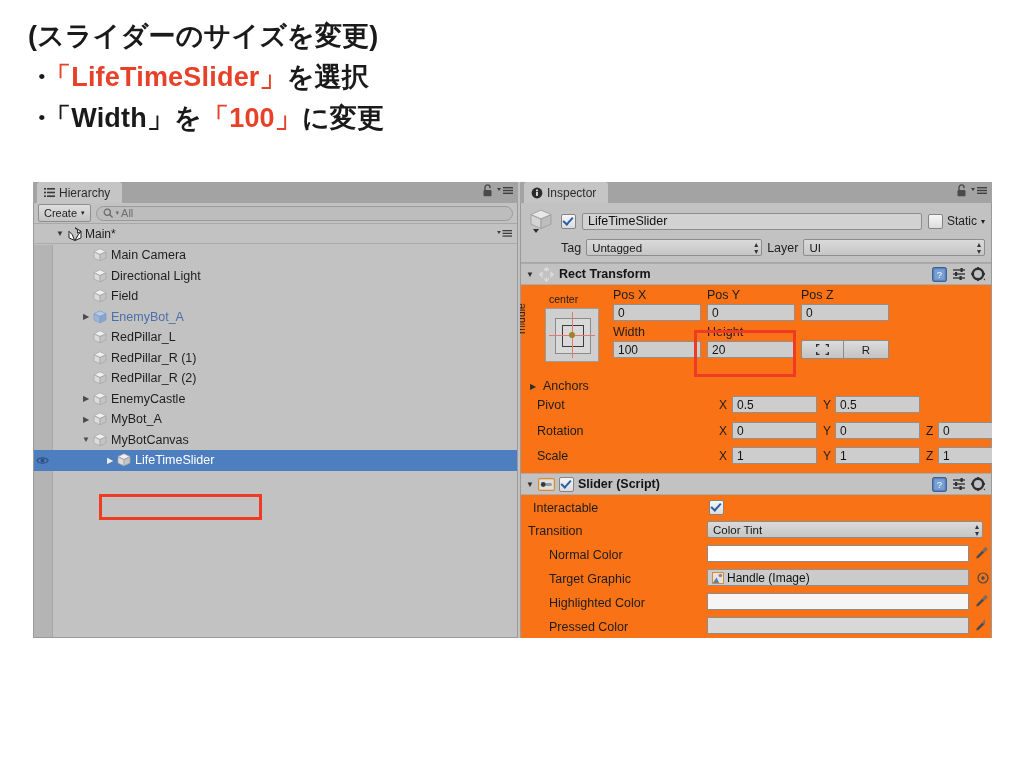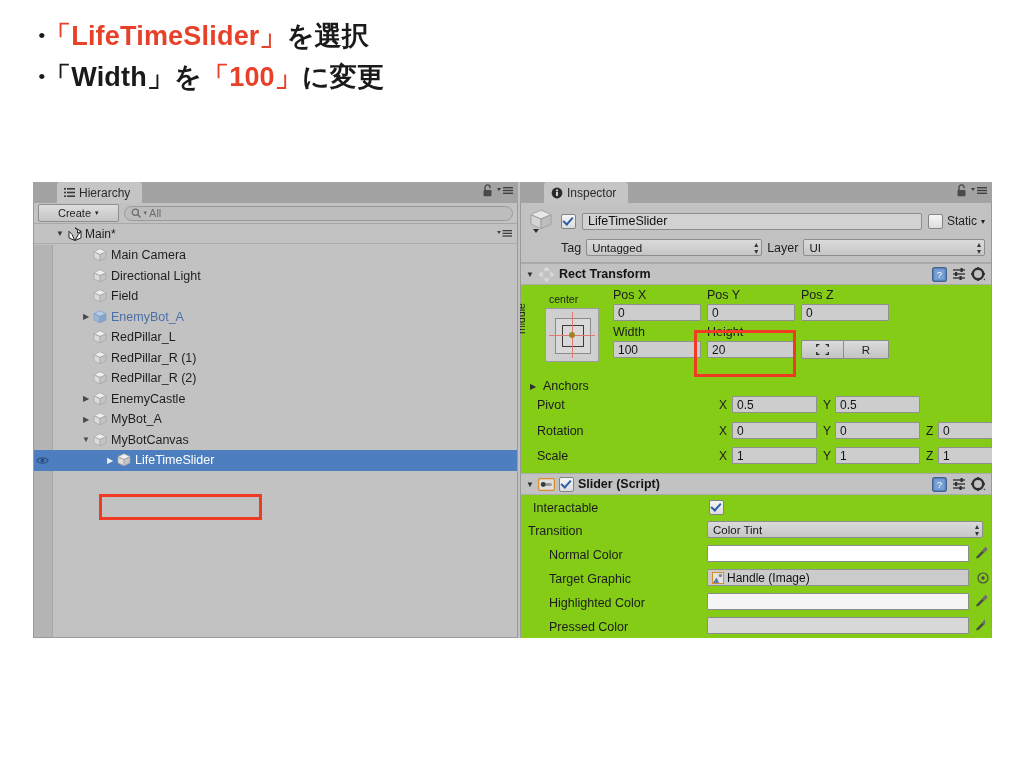--- a/index.html
+++ b/index.html
@@ -74,21 +74,20 @@
     display: flex;
     align-items: center;
     gap: 4px;
     padding: 0 12px 0 7px;
     background: #c5c5c5;
     border-top-left-radius: 3px;
     border-top-right-radius: 3px;
     font-size: 12px;
     color: #2b2b2b;
     box-sizing: border-box;
-    margin-left: 20px;
   }
   .tab-label { line-height: 1; }
   .tabbar-right {
     position: absolute;
     right: 5px;
     top: 2px;
     display: flex;
     align-items: center;
     gap: 4px;
   }
@@ -115,21 +114,21 @@
     align-items: center;
     padding: 0 4px;
     gap: 5px;
     box-sizing: border-box;
   }
   .create-btn {
     height: 16px;
     display: flex;
     align-items: center;
     gap: 4px;
-    padding: 0 19px;
+    padding: 0 5px;
     background: linear-gradient(#dedede,#c4c4c4);
     border: 1px solid #8f8f8f;
     border-radius: 2px;
     font-size: 11px;
     color: #222;
   }
   .search-field {
     flex: 1;
     height: 15px;
     background: #bdbdbd;
@@ -264,21 +263,21 @@
     border-bottom: 1px solid #ababab;
     display: flex;
     align-items: center;
     padding: 0 5px;
     gap: 4px;
     box-sizing: border-box;
   }
   .comp-title { font-size: 12.5px; font-weight: bold; color: #141414; }
   .comp-head-right { margin-left: auto; display: flex; align-items: center; gap: 5px; }
 
-  .comp-body { background: #84cc16; position: relative; padding: 3px 6px 4px 6px; }
+  .comp-body { background: #f97316; position: relative; padding: 3px 6px 4px 6px; }
 
   .fld {
     height: 17px;
     background: #cdcdcd;
     border: 1px solid #909090;
     border-radius: 1px;
     display: flex;
     align-items: center;
     padding: 0 4px;
     font-size: 12px;
@@ -344,20 +343,23 @@
     box-sizing: border-box;
     pointer-events: none;
   }
 
   svg { display: block; }
 </style>
 </head>
 <body>
 
 <div id="slide-heading">
+  <div class="head-line">
+    <span>(スライダーのサイズを変更)</span>
+  </div>
   <div class="head-line bulleted">
     <span class="head-bullet">・</span>
     <span class="hl-red">「LifeTimeSlider」</span><span>を選択</span>
   </div>
   <div class="head-line bulleted">
     <span class="head-bullet">・</span>
     <span>「Width」を</span><span class="hl-red">「100」</span><span>に変更</span>
   </div>
 </div>
 

